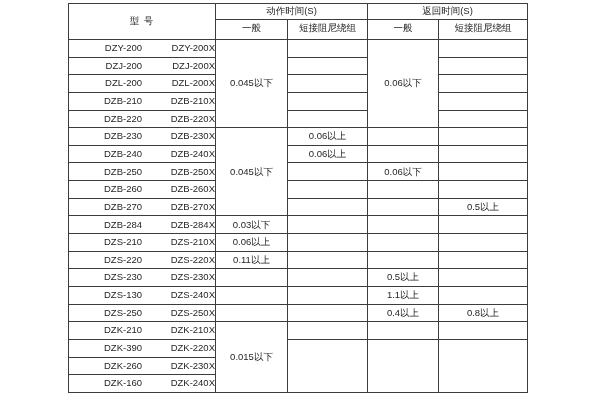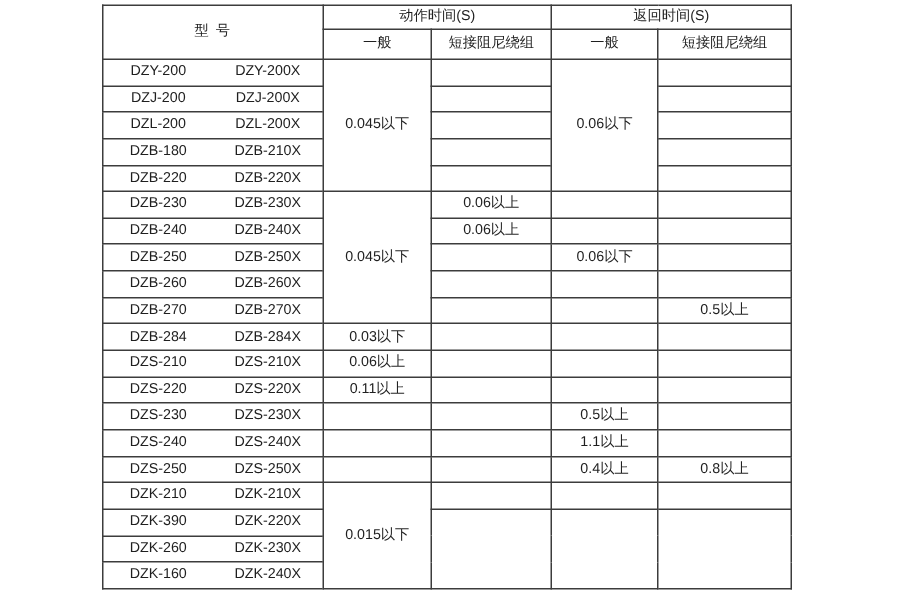--- a/index.html
+++ b/index.html
@@ -43,21 +43,21 @@
   th.model-head { letter-spacing: 1px; margin-left: 24px; }
   td.model {
     padding: 0 2px;
   }
   td.model .pair {
     display: flex;
     width: 100%;
   }
   td.model .pair span {
     flex: 1;
-    text-align: center;
+    text-align: right;
   }
 </style>
 </head>
 <body>
 
 <div class="stage">
   <table class="spec">
     <colgroup>
       <col style="width:147px">
       <col style="width:72px">
@@ -107,21 +107,21 @@
               <span>DZL-200</span>
               <span>DZL-200X</span>
             </div>
           </td>
           <td></td>
           <td></td>
         </tr>
         <tr>
           <td class="model">
             <div class="pair">
-              <span>DZB-180</span>
+              <span>DZB-210</span>
               <span>DZB-210X</span>
             </div>
           </td>
           <td></td>
           <td></td>
         </tr>
         <tr>
           <td class="model">
             <div class="pair">
               <span>DZB-220</span>
@@ -231,21 +231,21 @@
             </div>
           </td>
           <td></td>
           <td></td>
           <td>0.5以上</td>
           <td></td>
         </tr>
         <tr>
           <td class="model">
             <div class="pair">
-              <span>DZS-240</span>
+              <span>DZS-130</span>
               <span>DZS-240X</span>
             </div>
           </td>
           <td></td>
           <td></td>
           <td>1.1以上</td>
           <td></td>
         </tr>
         <tr>
           <td class="model">

